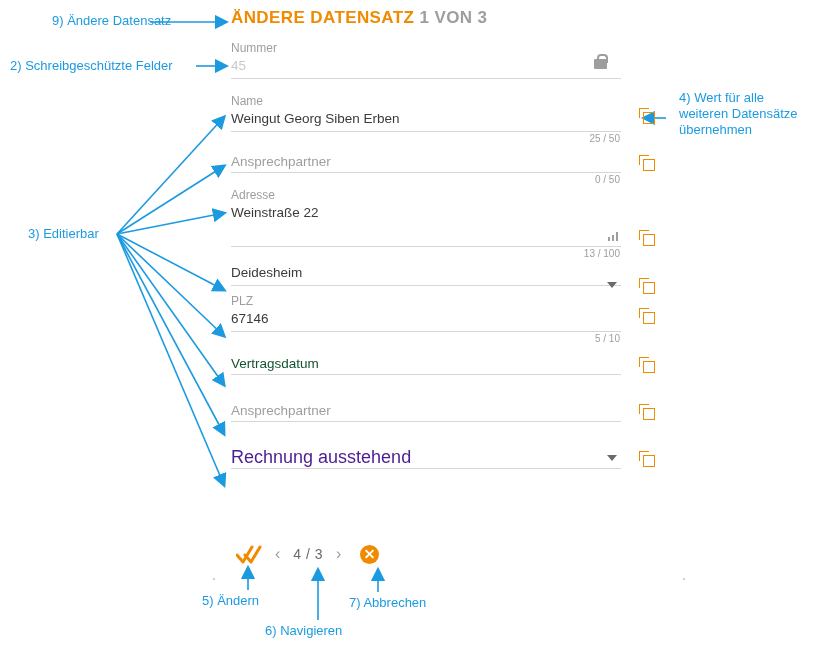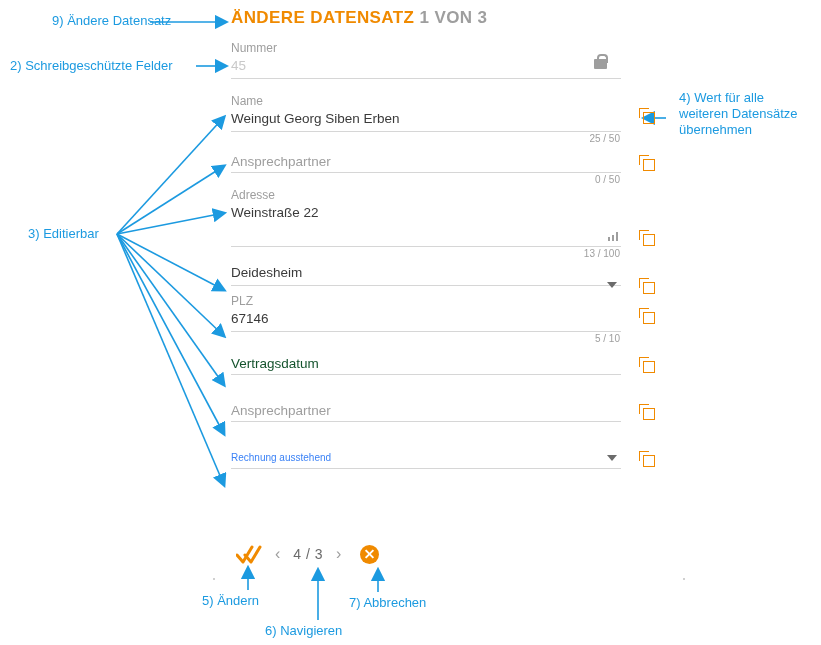--- a/index.html
+++ b/index.html
@@ -349,21 +349,21 @@
       <div class="label" style="font-size:13.5px; color:#9e9e9e; line-height:19px; padding-top:6px;">Ansprechpartner</div>
       <div class="underline"></div>
       <div class="spacer" style="height:18px;"></div>
       <div class="copy-icon" style="top:9px;">
         <div class="back"></div>
           <div class="front"></div>
       </div>
     </div>
 
     <div class="field">
-      <div class="label" style="font-size:10px; color:#3b82f6; line-height:19px; padding-top:6px;">Rechnung ausstehend</div>
+      <div class="label" style="font-size:18px; color:#4c1d95; line-height:19px; padding-top:6px;">Rechnung ausstehend</div>
       <div class="underline"></div>
       <div class="spacer" style="height:18px;"></div>
       <div class="caret" style="top:13px;"></div>
       <div class="copy-icon" style="top:9px;">
         <div class="back"></div>
           <div class="front"></div>
       </div>
     </div>
 
   </div>

